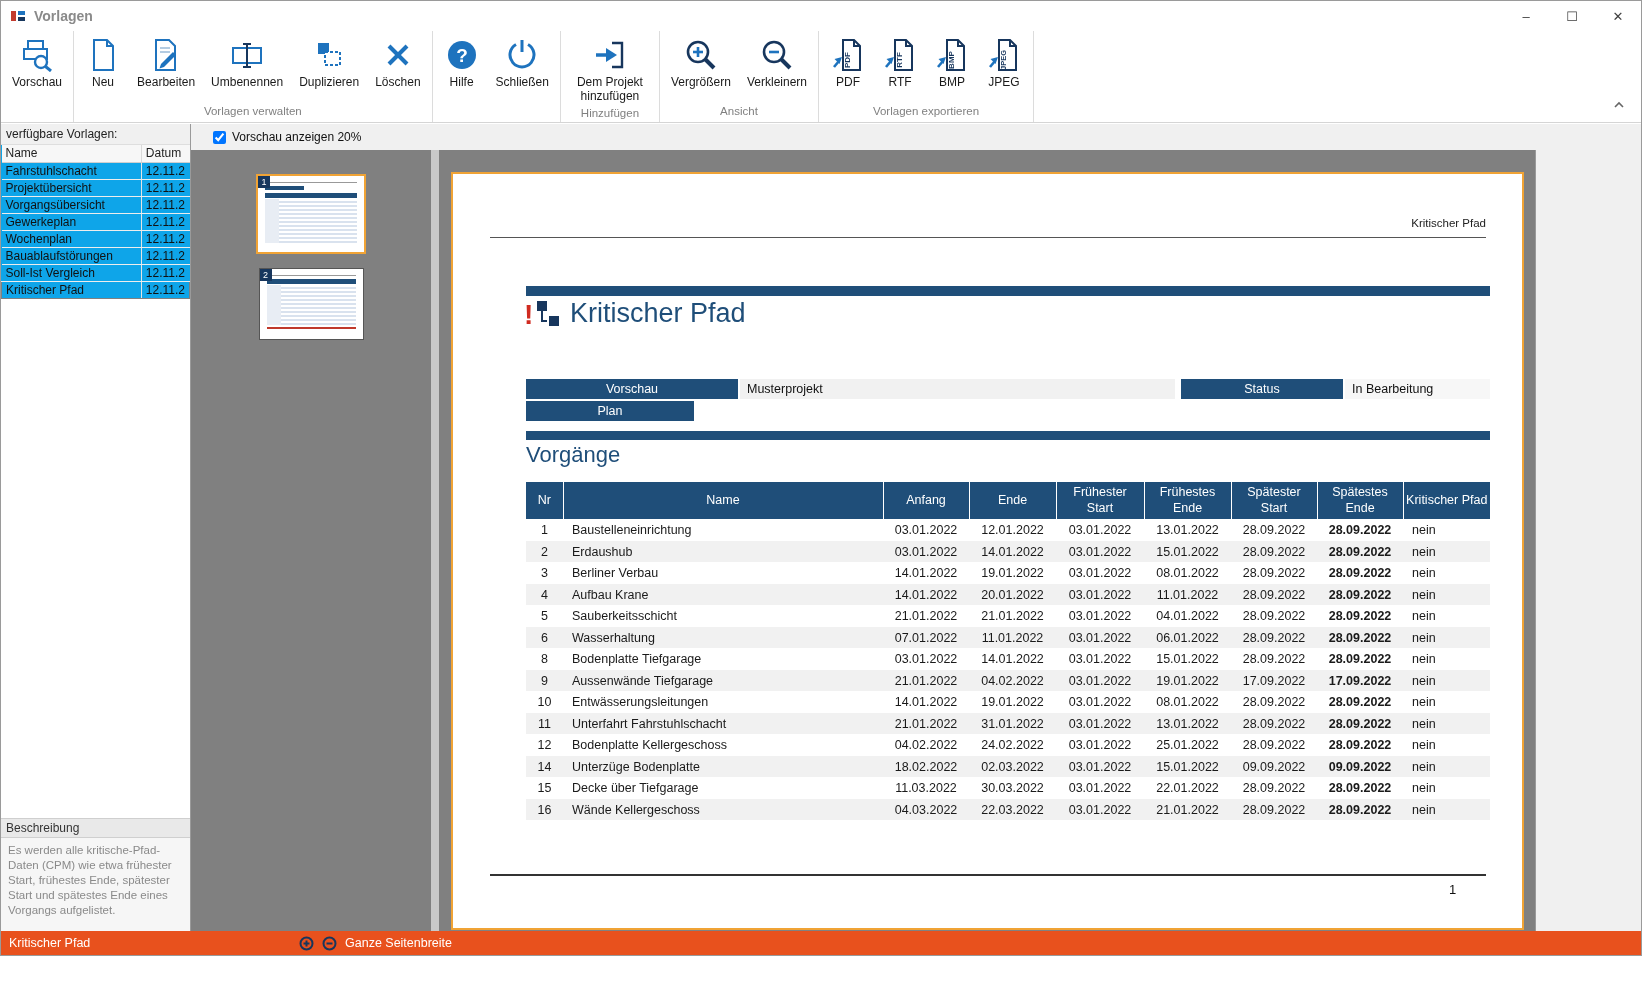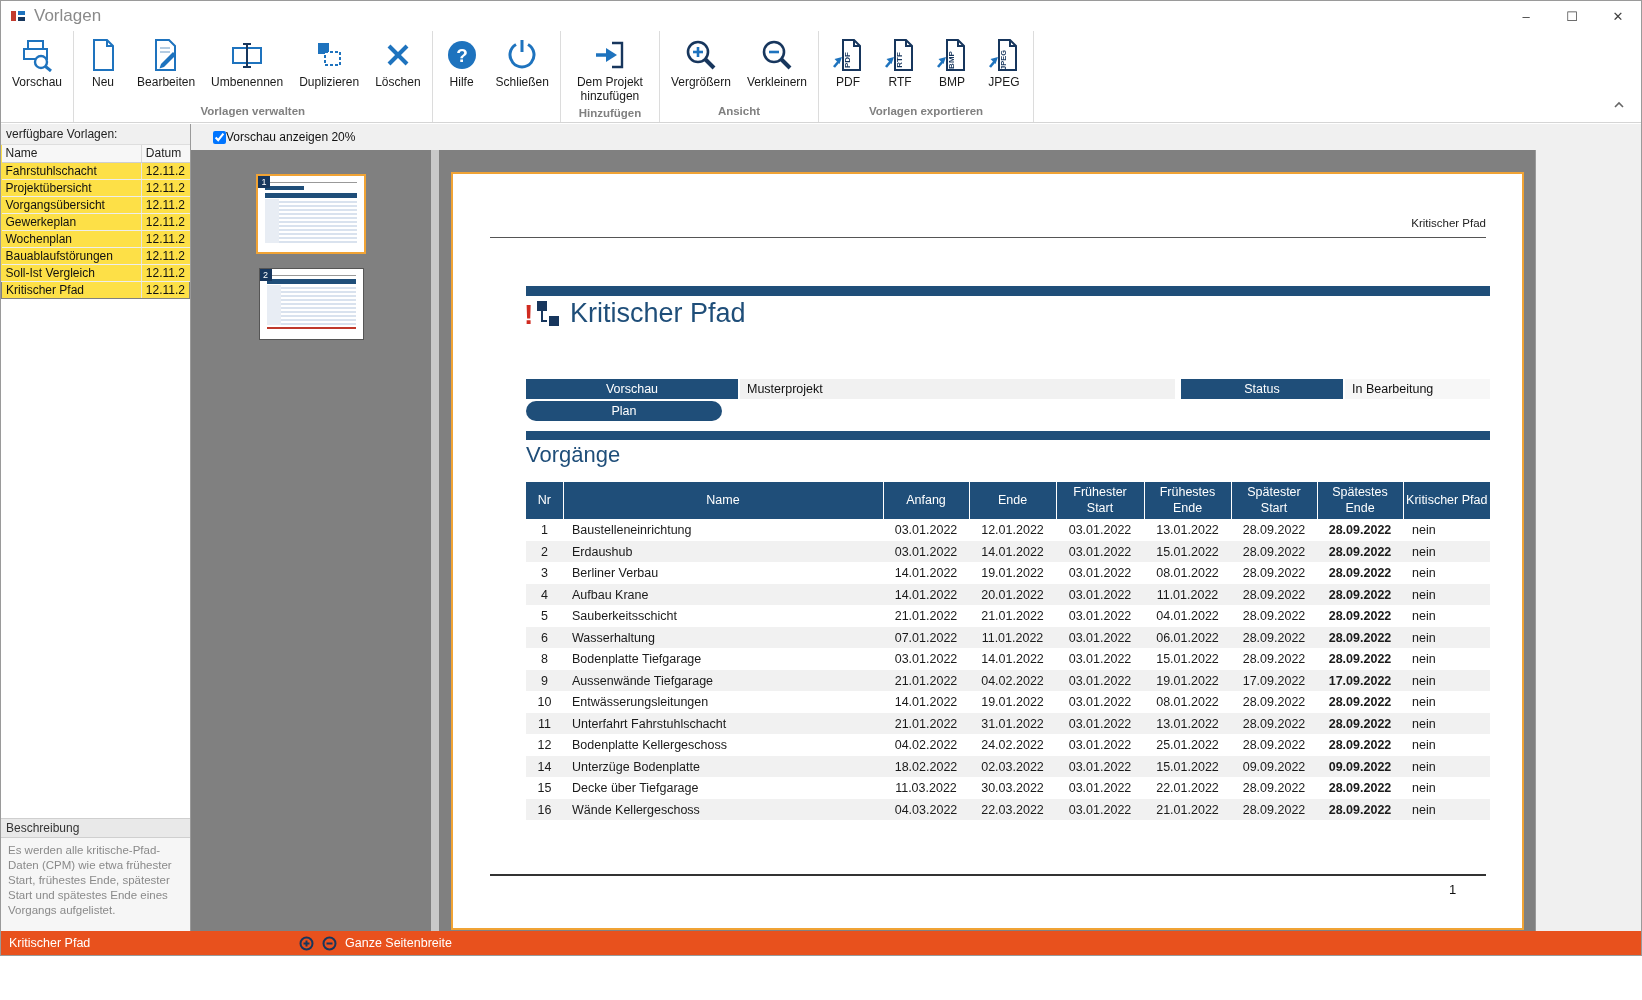--- a/index.html
+++ b/index.html
@@ -5,43 +5,43 @@
   * { box-sizing: border-box; }
   html, body { margin:0; padding:0; background:#ffffff; }
   body { font-family:"Liberation Sans", sans-serif; }
 
   .window { position:relative; width:1642px; height:956px; background:#fff;
             border:1px solid #9a9a9a; overflow:hidden; }
 
   
   .titlebar { height:30px; display:flex; align-items:center; padding-left:9px; background:#fff; }
   .titlebar .app-icon { width:16px; height:16px; margin-right:8px; }
-  .titlebar .title { font-size:17px; color:#8a8a8a; }
+  .titlebar .title { font-size:14px; color:#8a8a8a;font-weight:bold; }
   .win-controls { margin-left:auto; display:flex; height:30px; }
   .win-btn { width:46px; display:flex; align-items:center; justify-content:center;
              font-size:13px; color:#404040; cursor:default; }
 
   
   .ribbon { height:92px; display:flex; border-bottom:1px solid #d5d5d5; position:relative; background:#fff; }
   .rgroup { display:flex; flex-direction:column; border-right:1px solid #dcdcdc; padding:0 3px; }
   .rgroup-buttons { flex:1; display:flex; align-items:flex-start; padding-top:3px; }
   .rgroup-label { height:17px; text-align:center; font-size:11.5px; color:#808080;
-                  white-space:nowrap; padding:0 10px 3px;font-weight:bold; }
+                  white-space:nowrap; padding:0 10px 3px; }
   .rbtn { display:flex; flex-direction:column; align-items:center; padding:3px 8px;
           font-size:12px; color:#1a1a1a; text-align:center; line-height:1.15; cursor:default; }
   .rbtn .ric { width:36px; height:36px; display:flex; align-items:center; justify-content:center; margin-bottom:3px; }
   .rbtn.wide { width:92px; }
   .ribbon-collapse { position:absolute; right:12px; bottom:10px; width:20px; height:14px;
                      display:flex; align-items:center; justify-content:center; cursor:default; }
 
   
   .content { position:absolute; left:0; top:123px; right:0; bottom:24px; display:flex; }
 
   
-  .sidebar { width:190px; border-right:1px solid #9a9a9a; display:flex; flex-direction:column; background:#fde047; }
+  .sidebar { width:190px; border-right:1px solid #9a9a9a; display:flex; flex-direction:column; background:#0ea5e9; }
   .sb-header { height:21px; background:#f0f0f0; border-bottom:1px solid #dedede; font-size:12px;
                display:flex; align-items:center; padding-left:5px; color:#222; }
   .sb-table { width:100%; border-collapse:collapse; font-size:12px; }
   .sb-table th { font-weight:normal; text-align:left; background:#f7f7f7;
                  border-right:1px solid #d9d9d9; border-bottom:1px solid #cfcfcf;
                  padding:1px 4px; height:17px; color:#222; }
   .sb-table th:last-child { border-right:none; }
   .sb-table col.c-name { width:146px; }
   .sb-table td { border-bottom:1px solid #ededed; padding:1px 4px; height:17px; color:#111; white-space:nowrap; overflow:hidden; }
   .sb-table td.datum { border-left:1px solid #e3e3e3; }
@@ -49,21 +49,21 @@
   .sb-table tr.selected td:first-child { border-left:1px solid #808080; }
   .sb-table tr.selected td:last-child { border-right:1px solid #808080; }
   .sb-fill { flex:1; background:#fff; }
   .sb-desc-header { height:20px; background:#e9e9e9; border-top:1px solid #cfcfcf; border-bottom:1px solid #cfcfcf;
                     font-size:12px; display:flex; align-items:center; padding-left:5px; color:#333; }
   .sb-desc { flex:0 0 93px; background:#f6f6f6; color:#8a8a8a; font-size:11.5px; line-height:1.3; padding:5px 7px; }
 
   
   .main { flex:1; display:flex; flex-direction:column; min-width:0; }
   .check-row { height:26px; background:#f0f0f0; display:flex; align-items:center; padding-left:22px;
-               gap:0; font-size:12px; color:#111; }
+               gap:6px; font-size:12px; color:#111; }
   .check-row input { width:13px; height:13px; margin:0; }
   .work { flex:1; display:flex; min-height:0; }
   .thumbs { width:240px; background:#808080; padding-top:24px; display:flex; flex-direction:column;
             align-items:center; gap:14px; }
   .splitter { width:8px; background:#c9c9c9; cursor:ew-resize; }
   .canvas { flex:1; background:#808080; position:relative; overflow:hidden; }
   .gutter { width:106px; background:#f0f0f0; border-left:1px solid #9a9a9a; }
 
   
   .thumb { position:relative; background:#fff; border:1px solid #555; }
@@ -445,21 +445,21 @@
                 <path d="M19 12 v10 h5" fill="none" stroke="#17365d" stroke-width="2"></path>
                 <rect x="26" y="17" width="10" height="10" fill="#17365d"></rect>
               </svg>
               <span class="t">Kritischer Pfad</span>
             </div>
 
             <div class="info-cell info-label" style="top:205px;left:73px;width:212px;">Vorschau</div>
             <div class="info-cell info-value" style="top:205px;left:287px;width:435px;">Musterprojekt</div>
             <div class="info-cell info-label" style="top:205px;left:728px;width:162px;">Status</div>
             <div class="info-cell info-value" style="top:205px;left:892px;width:145px;background:#f7f7f7;">In Bearbeitung</div>
-            <div class="info-cell info-label" style="top:227px;left:73px;width:196px;border-radius:10px;">Plan</div>
+            <div class="info-cell info-label" style="top:227px;left:73px;width:168px;">Plan</div>
 
             <div class="bar bar2"></div>
 
             <div class="pg-section">Vorgänge</div>
 
             <table class="pg-table">
               <colgroup>
                 <col style="width:37px">
                   <col style="width:320px">
                   <col style="width:86px">

